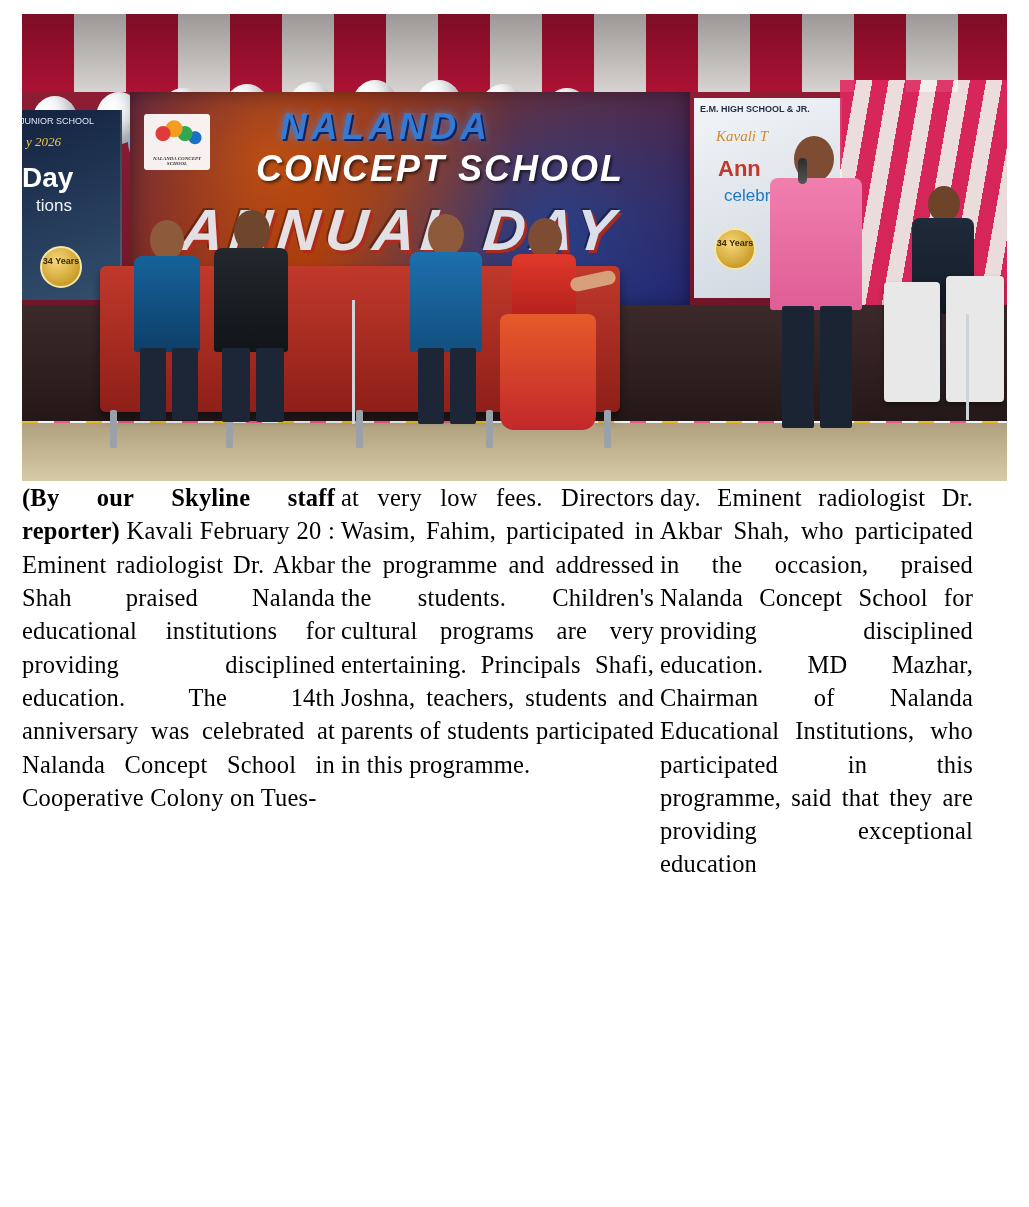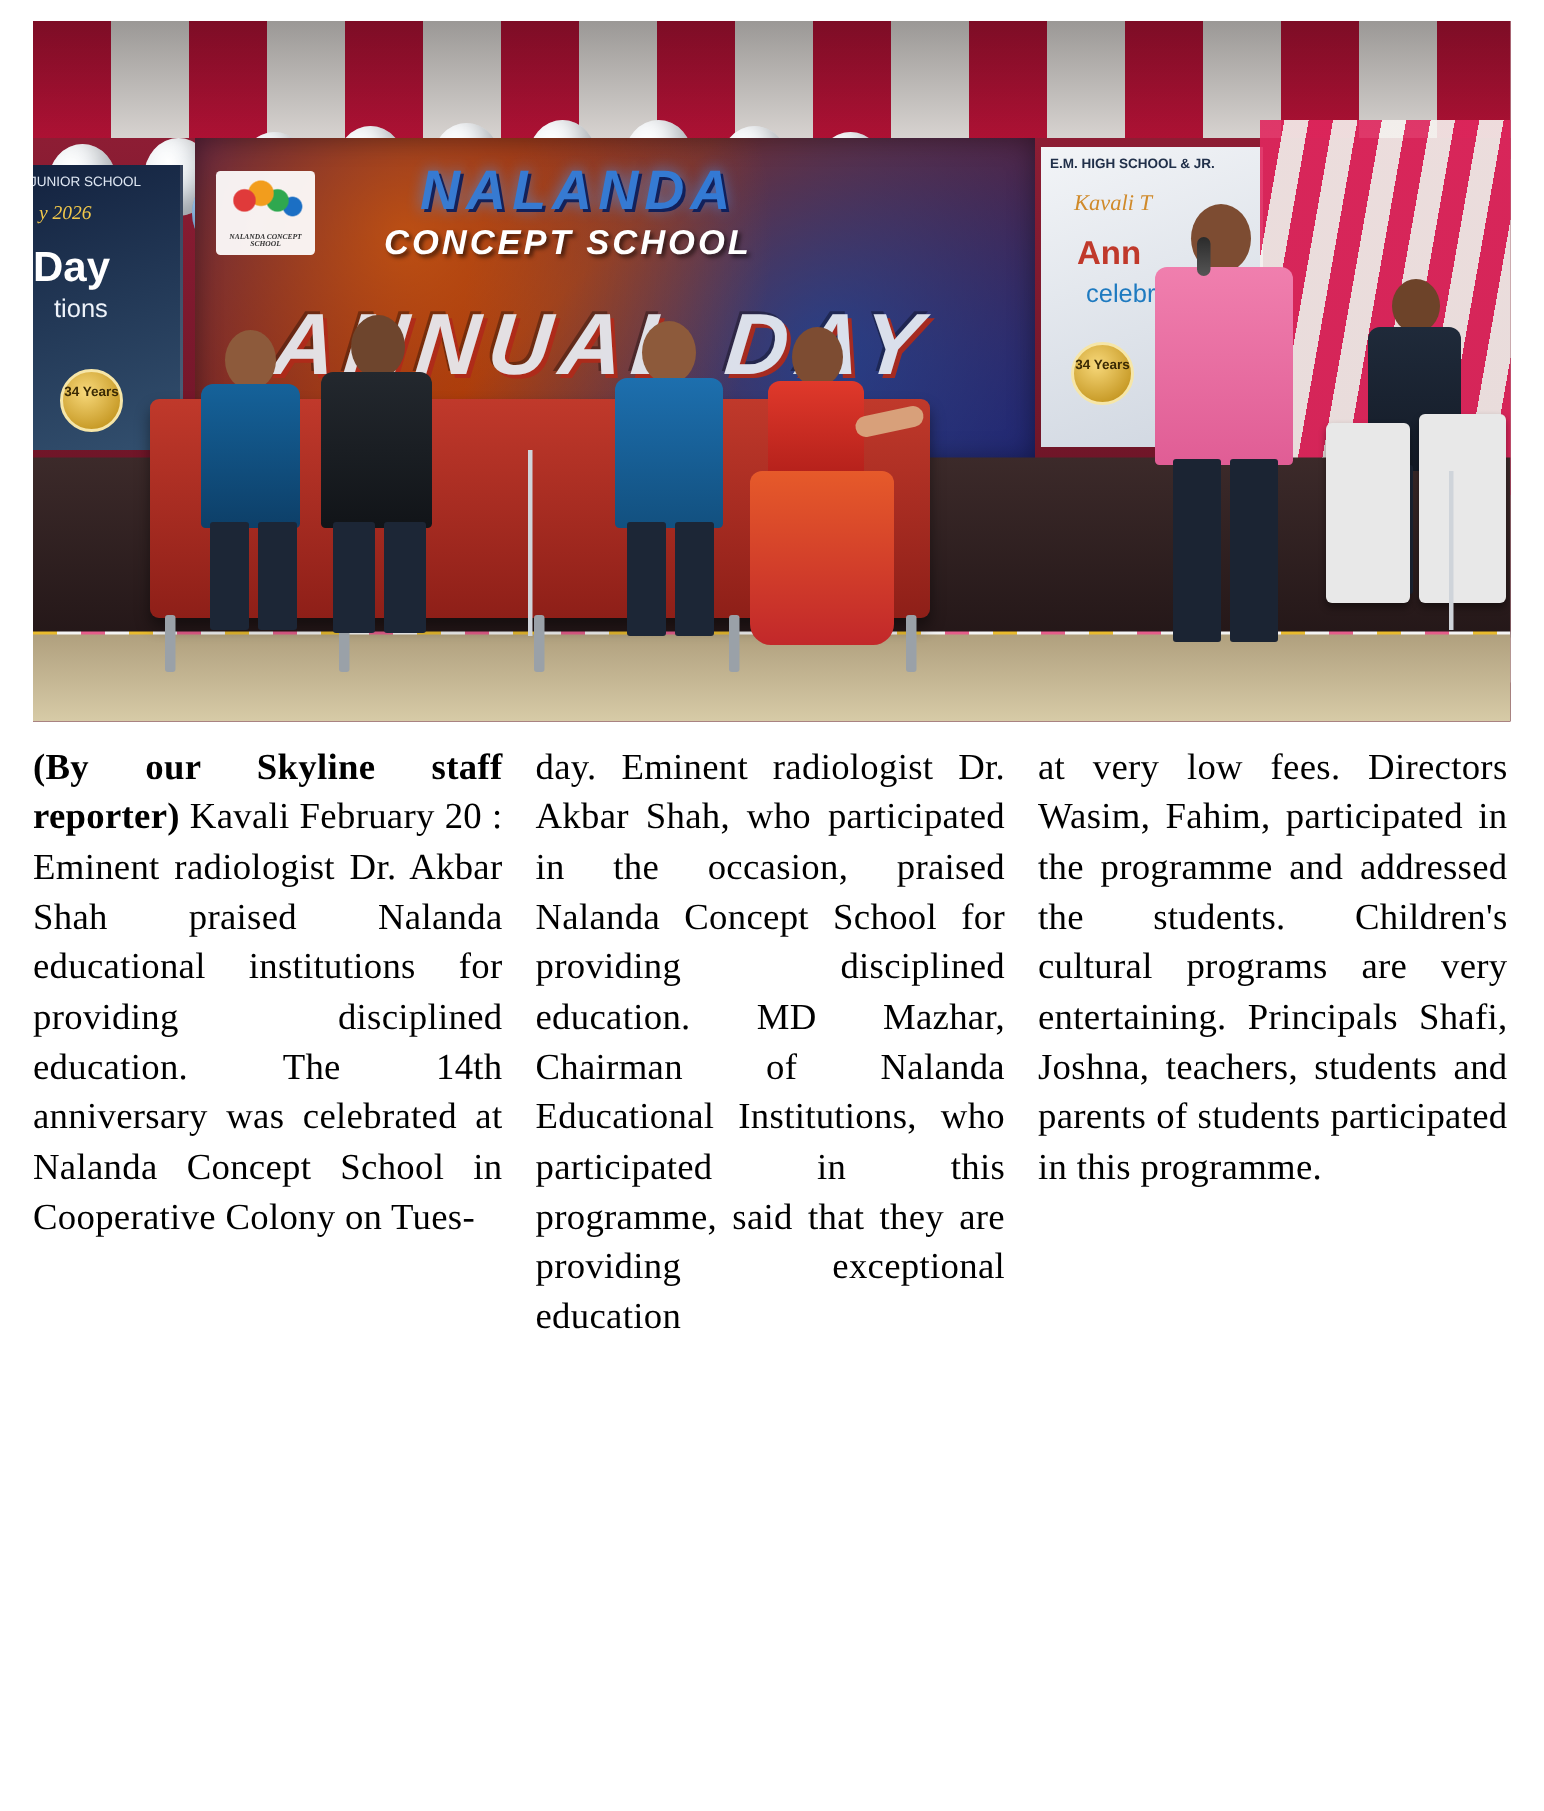--- a/index.html
+++ b/index.html
@@ -116,21 +116,21 @@
   .banner-t1 {
     position: absolute; left: 150px; top: 14px;
     font-family: "Liberation Sans", sans-serif;
     font-weight: bold; font-size: 37px; letter-spacing: 4px;
     color: #2f7fe0; text-shadow: 2px 2px 0 #0a1f5e, 0 0 10px rgba(60,150,255,0.8);
     opacity: 0.93;
   }
   .banner-t2 {
     position: absolute; left: 126px; top: 56px;
     font-family: "Liberation Sans", sans-serif;
-    font-weight: bold; font-size: 23px; letter-spacing: 2px;
+    font-weight: bold; font-size: 36px; letter-spacing: 2px;
     color: #ffffff; text-shadow: 2px 2px 3px rgba(0,0,0,0.6);
   }
   .banner-t3 {
     position: absolute; left: 52px; top: 104px;
     font-family: "Liberation Sans", sans-serif;
     font-weight: bold; font-size: 58px; letter-spacing: 6px;
     color: #e9eef5;
     text-shadow: 3px 3px 0 #b02a1a, -2px -2px 0 rgba(0,0,0,0.35);
     transform: skewX(-6deg);
     opacity: 0.92;
@@ -215,23 +215,22 @@
   }
   .mic {
     position: absolute; width: 9px; height: 26px; border-radius: 5px;
     background: linear-gradient(180deg,#2b2b2b,#555);
   }
   .stand {
     position: absolute; width: 3px; background: #cfd4da;
   }
   
   .article {
-    margin-top: 14px;
     display: flex;
-    gap: 22px;
+    gap: 6px;
     width: 985px;
   }
   .col {
     width: 313px;
     font-size: 24.5px;
     line-height: 1.36;
     text-align: justify;
     text-justify: inter-word;
     font-family: "Liberation Serif", serif;
     letter-spacing: 0.2px;
@@ -369,20 +368,20 @@
       <div class="stand" style="left:944px; top:300px; height:106px;"></div>
     </div>
   </div>
 
   <div class="article">
     <div class="col">
       <p><span class="byline">(By our Skyline staff reporter)</span>
       <span class="lead">Kavali February 20 : Eminent radiologist Dr. Akbar Shah praised Nalanda educational institutions for providing disciplined education. The 14th anniversary was celebrated at Nalanda Concept School in Cooperative Colony on Tues-</span></p>
     </div>
     <div class="col">
+      <p><span>at very low fees. Directors Wasim, Fahim, participated in the programme and addressed the students. Children's cultural programs are very entertaining. Principals Shafi, Joshna, teachers, students and parents of students participated in this programme.</span></p>
+    </div>
+    <div class="col">
       <p><span>day. Eminent radiologist Dr. Akbar Shah, who participated in the occasion, praised Nalanda Concept School for providing disciplined education. MD Mazhar, Chairman of Nalanda Educational Institutions, who participated in this programme, said that they are providing exceptional education</span></p>
     </div>
-    <div class="col">
-      <p><span>at very low fees. Directors Wasim, Fahim, participated in the programme and addressed the students. Children's cultural programs are very entertaining. Principals Shafi, Joshna, teachers, students and parents of students participated in this programme.</span></p>
-    </div>
   </div>
 
 </div>
 
 </body></html>

